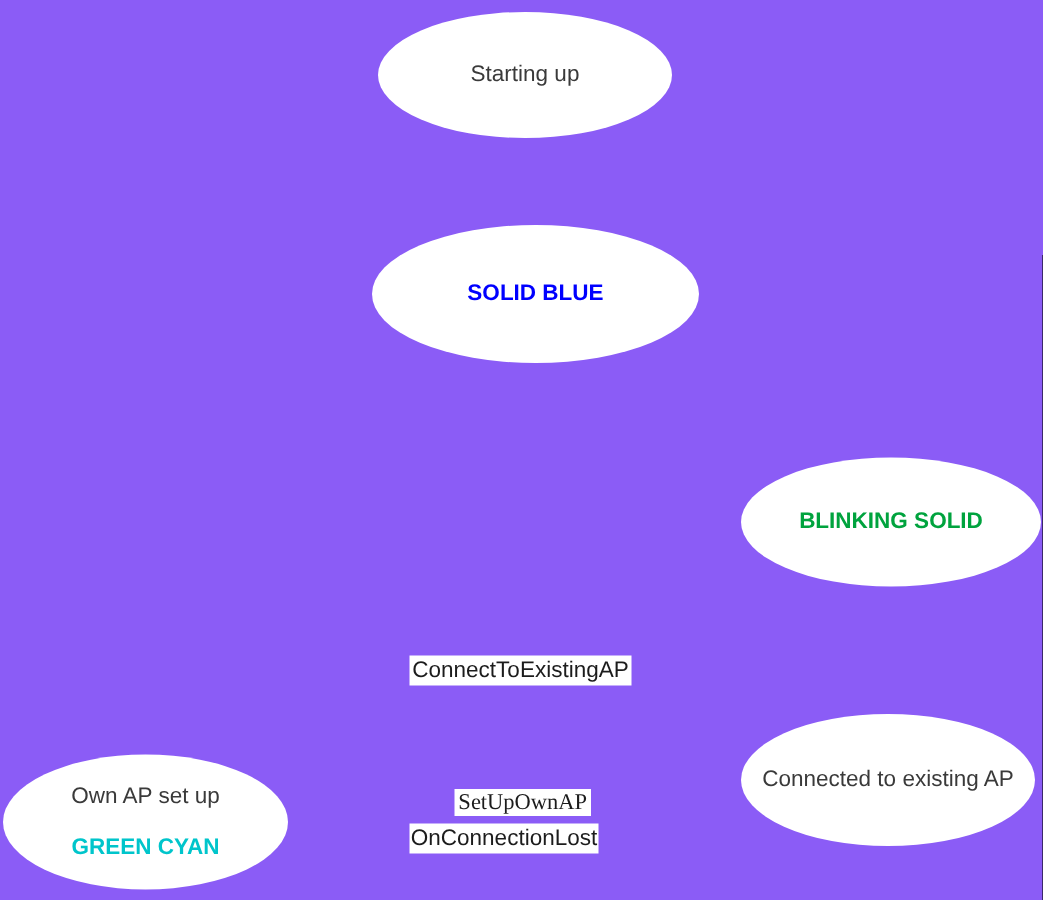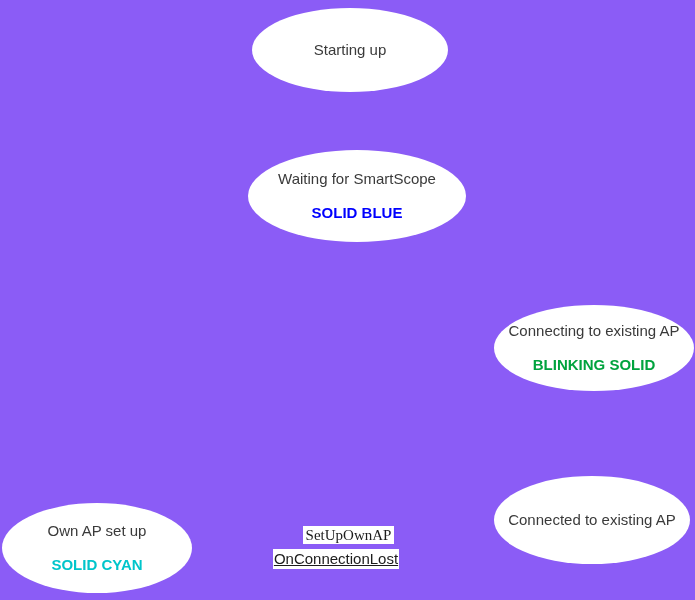--- a/index.html
+++ b/index.html
@@ -51,48 +51,47 @@
   }
   
   .n1 { left: 252px; top: 8px;   width: 196px; height: 84px; }
   .n2 { left: 248px; top: 150px; width: 218px; height: 92px; }
   .n3 { left: 494px; top: 305px; width: 200px; height: 86px; }
   .n4 { left: 2px;   top: 503px; width: 190px; height: 90px; }
   .n5 { left: 494px; top: 476px; width: 196px; height: 88px; }
   
   .el1 { left: 273px; top: 437px; width: 148px; height: 20px; }
   .el2 { left: 303px; top: 526px; width: 91px;  height: 18px; font-family: Liberation Serif, serif; }
-  .el3 { left: 273px; top: 549px; width: 126px; height: 20px; text-decoration: underline; }
+  .el3 { left: 273px; top: 549px; width: 126px; height: 20px; }
 </style>
 </head>
 <body>
 
 <div class="canvas">
 
   <div class="node n1">
     <div class="state-name">Starting up</div>
   </div>
 
   <div class="node n2">
-    <div class="state-name">Waiting for SmartScope</div>
     <div class="led-status" style="color: rgb(0, 0, 255);">SOLID BLUE</div>
   </div>
 
   <div class="node n3">
-    <div class="state-name">Connecting to existing AP</div>
     <div class="led-status" style="color: rgb(0, 163, 62);">BLINKING SOLID</div>
   </div>
 
   <div class="node n4">
     <div class="state-name">Own AP set up</div>
-    <div class="led-status" style="color: rgb(0, 197, 203);">SOLID CYAN</div>
+    <div class="led-status" style="color: rgb(0, 197, 203);">GREEN CYAN</div>
   </div>
 
   <div class="node n5">
     <div class="state-name">Connected to existing AP</div>
   </div>
 
+  <div class="edge-label el1">ConnectToExistingAP</div>
 
   <div class="edge-label el2">SetUpOwnAP</div>
 
   <div class="edge-label el3">OnConnectionLost</div>
 
 </div>
 
 </body></html>

